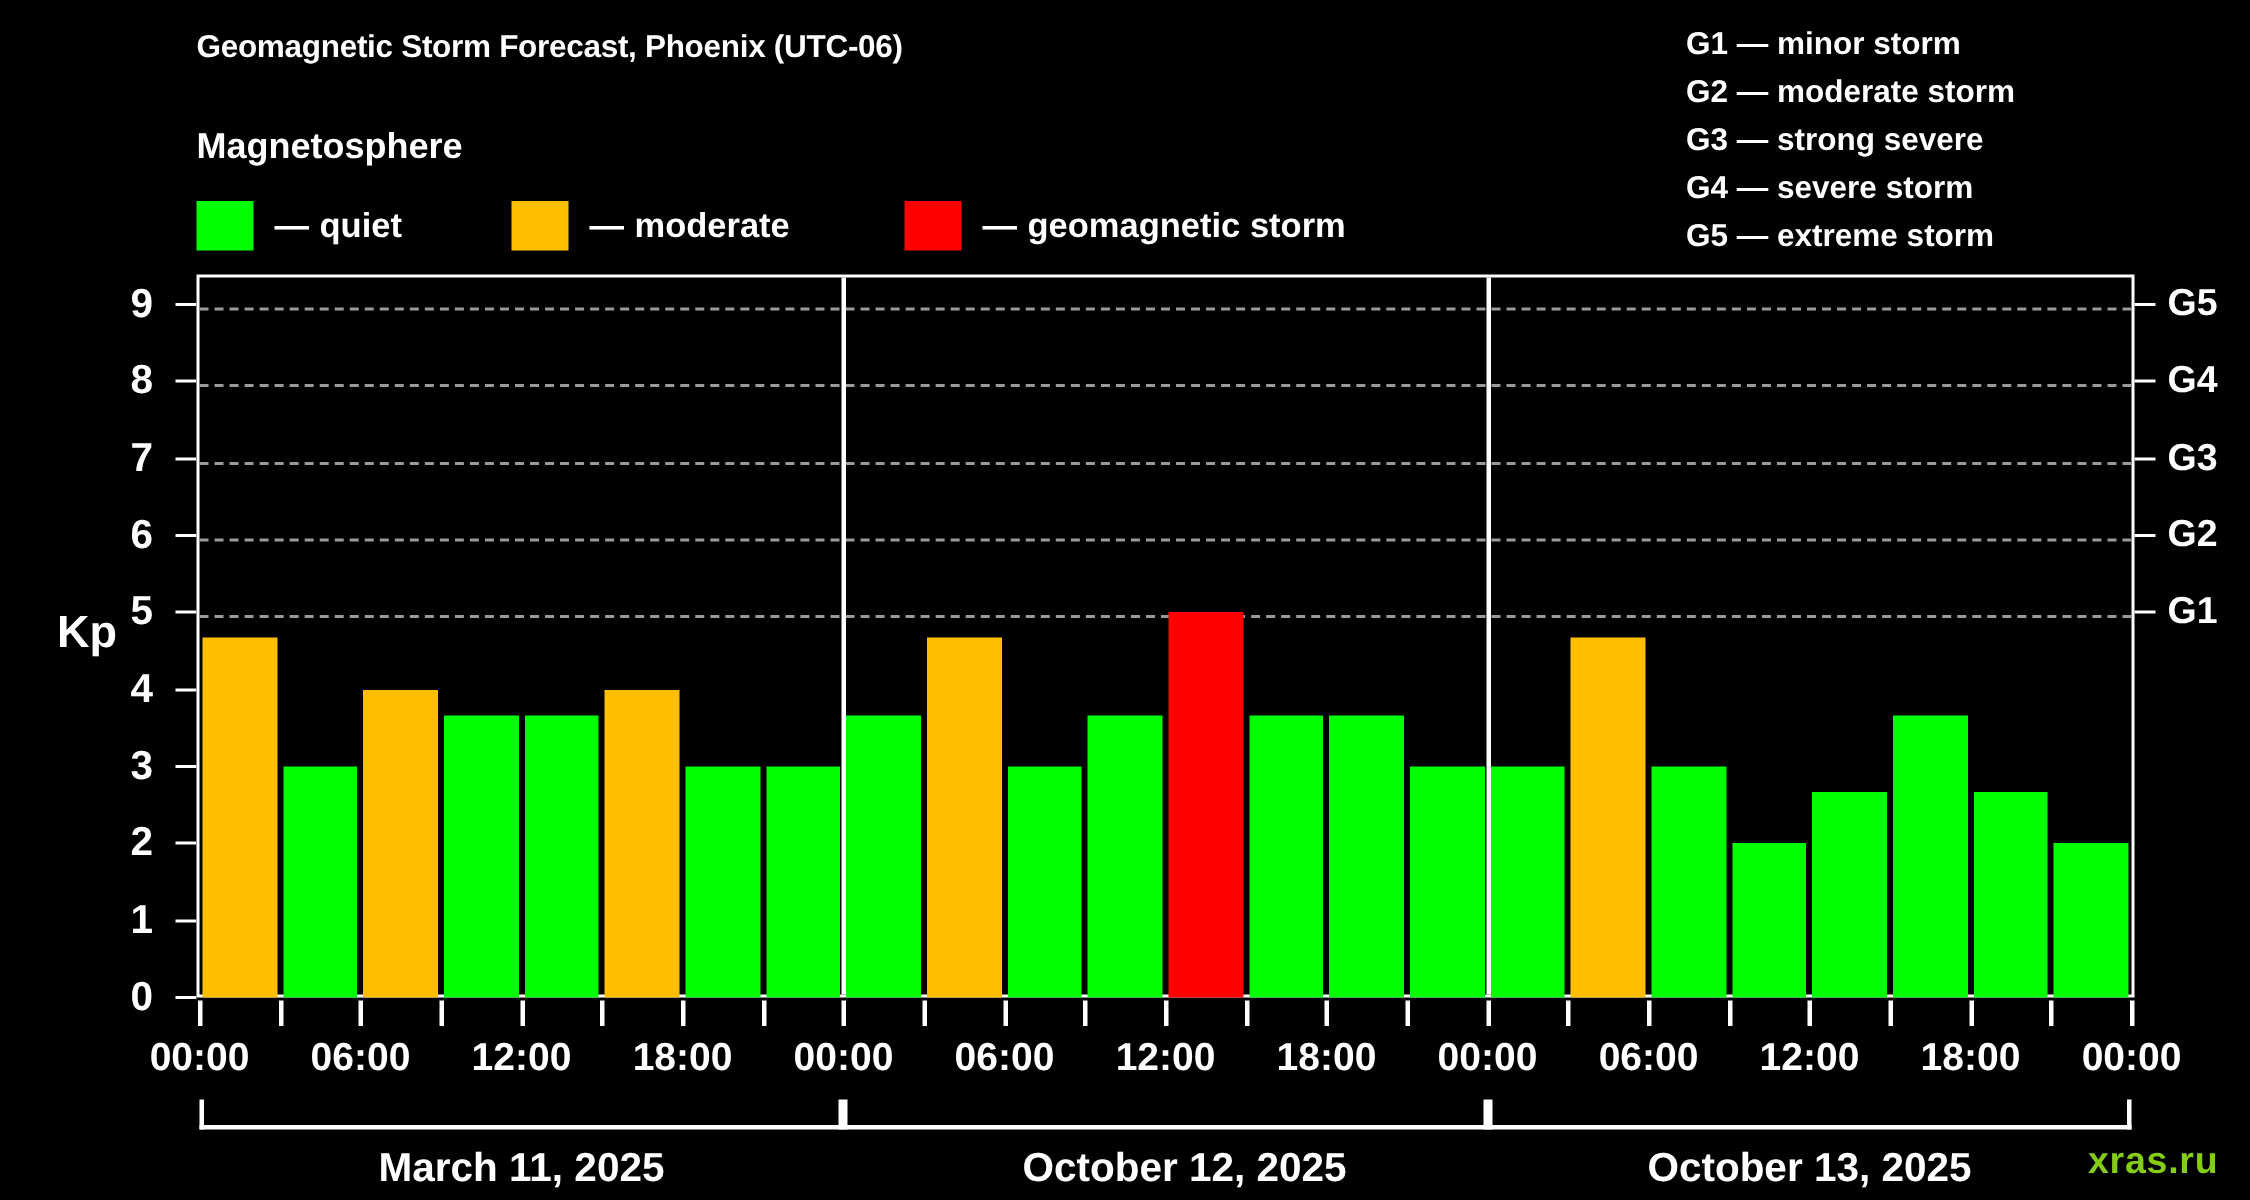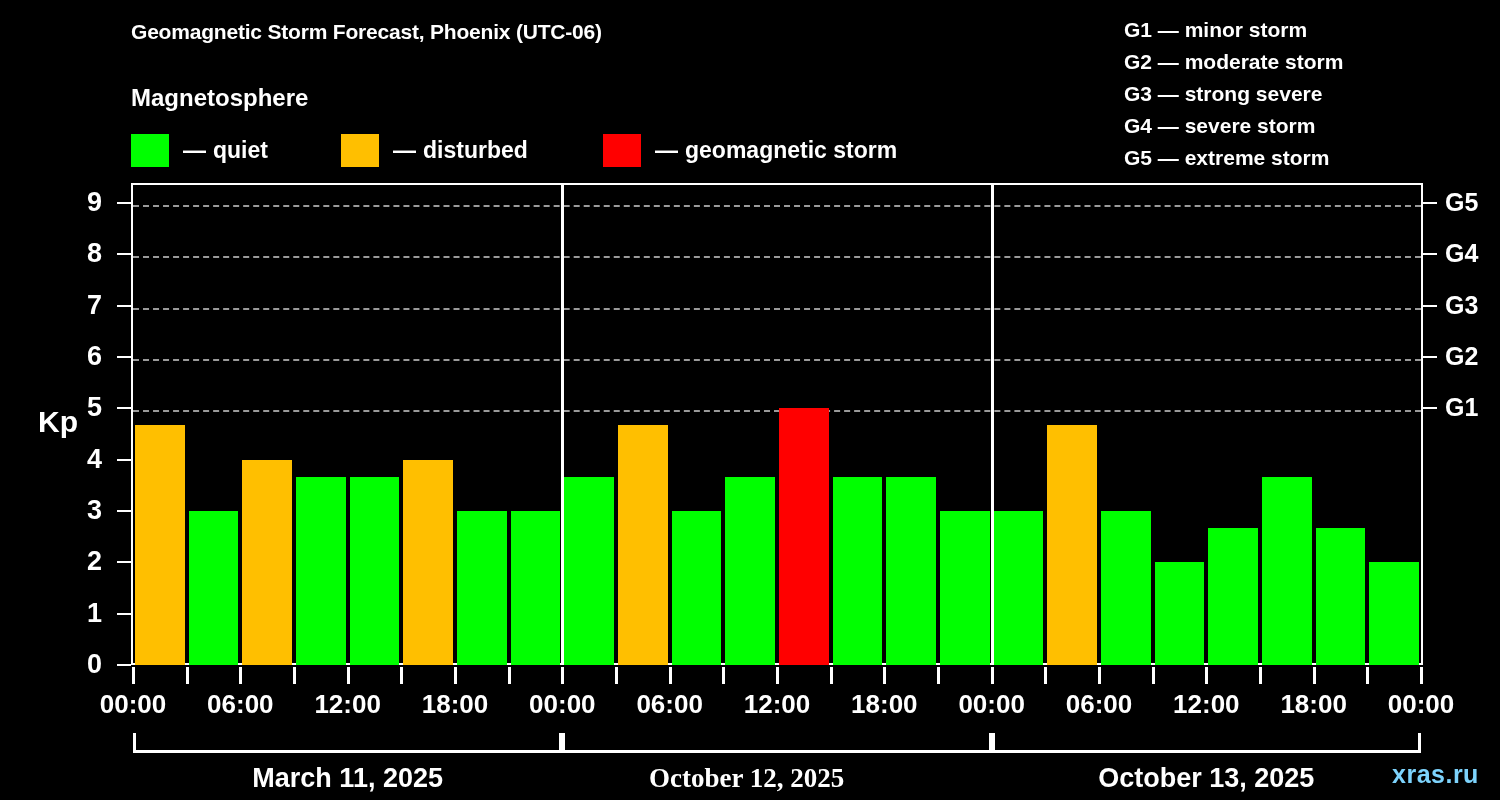--- a/index.html
+++ b/index.html
@@ -80,41 +80,41 @@
     border-bottom:3px solid #ffffff;
     box-sizing:border-box;
   }
   .daylabel{
     position:absolute;text-align:center;
     font-size:27px;font-weight:bold;white-space:nowrap;line-height:1;
   }
 
   .watermark{
     position:absolute;left:1392px;top:760px;
-    font-size:25px;font-weight:bold;color:#7dd3fc;letter-spacing:0.5px;
+    font-size:25px;font-weight:bold;color:#84cc16;letter-spacing:0.5px;
   }
 </style>
 </head>
 <body>
 
 <div id="chart-root">
 
   <div class="title">Geomagnetic Storm Forecast, Phoenix (UTC-06)</div>
   <div class="subtitle">Magnetosphere</div>
 
   <div class="legend" id="legend">
       <div class="legend-item" style="left: 0px;">
         <span class="swatch" style="background: rgb(0, 255, 0);"></span>
         <span class="legend-dash">—</span>
         <span class="legend-text">quiet</span>
       </div>
       <div class="legend-item" style="left: 210px;">
         <span class="swatch" style="background: rgb(255, 191, 0);"></span>
         <span class="legend-dash">—</span>
-        <span class="legend-text">disturbed</span>
+        <span class="legend-text">moderate</span>
       </div>
       <div class="legend-item" style="left: 472px;">
         <span class="swatch" style="background: rgb(255, 0, 0);"></span>
         <span class="legend-dash">—</span>
         <span class="legend-text">geomagnetic storm</span>
       </div>
     </div>
 
   <div class="gscale" id="gscale">
       <div class="gscale-row">G1 — minor storm</div>
@@ -237,19 +237,19 @@
       <div class="xtick-label" style="left: 931.667px; top: 691px; width: 120px;">00:00</div>
       <div class="xtick-label" style="left: 1039px; top: 691px; width: 120px;">06:00</div>
       <div class="xtick-label" style="left: 1146.33px; top: 691px; width: 120px;">12:00</div>
       <div class="xtick-label" style="left: 1253.67px; top: 691px; width: 120px;">18:00</div>
       <div class="xtick-label" style="left: 1361px; top: 691px; width: 120px;">00:00</div>
     </div>
   <div id="day-brackets">
       <div class="daybracket" style="left: 133px; width: 429.333px; top: 733px;"></div>
       <div class="daylabel" style="left: 133px; width: 429.333px; top: 765px;">March 11, 2025</div>
       <div class="daybracket" style="left: 562.333px; width: 429.333px; top: 733px;"></div>
-      <div class="daylabel" style="left: 532px; width: 429.333px; top: 765px; font-family: Liberation Serif, serif;">October 12, 2025</div>
+      <div class="daylabel" style="left: 575px; width: 429.333px; top: 765px;">October 12, 2025</div>
       <div class="daybracket" style="left: 991.667px; width: 429.333px; top: 733px;"></div>
       <div class="daylabel" style="left: 991.667px; width: 429.333px; top: 765px;">October 13, 2025</div>
     </div>
 
   <div class="watermark">xras.ru</div>
 </div>
 
 </body></html>

